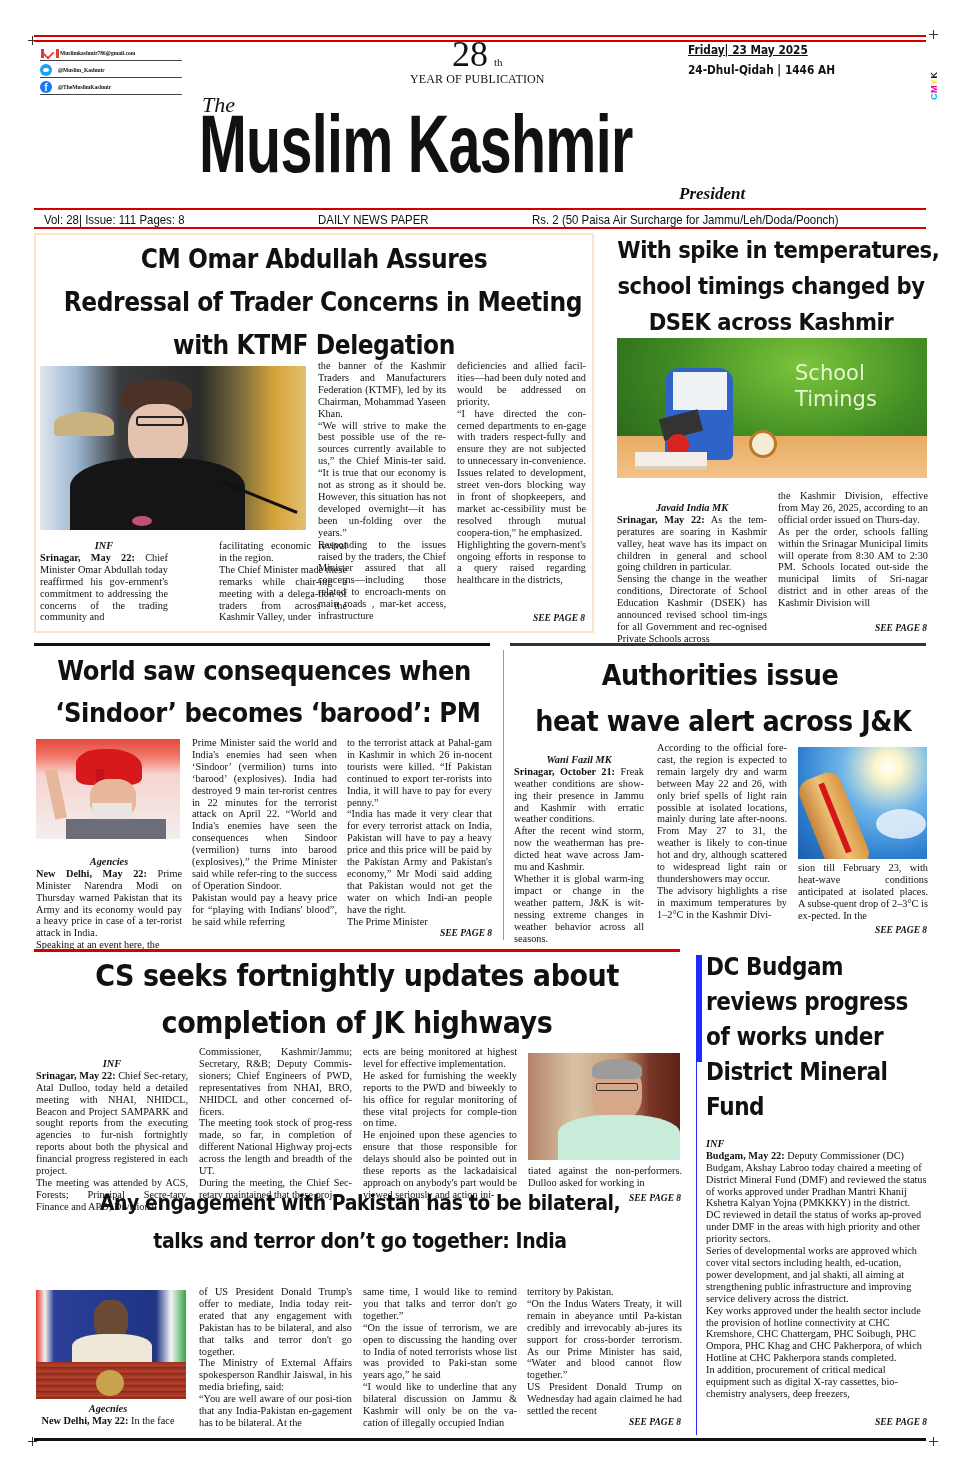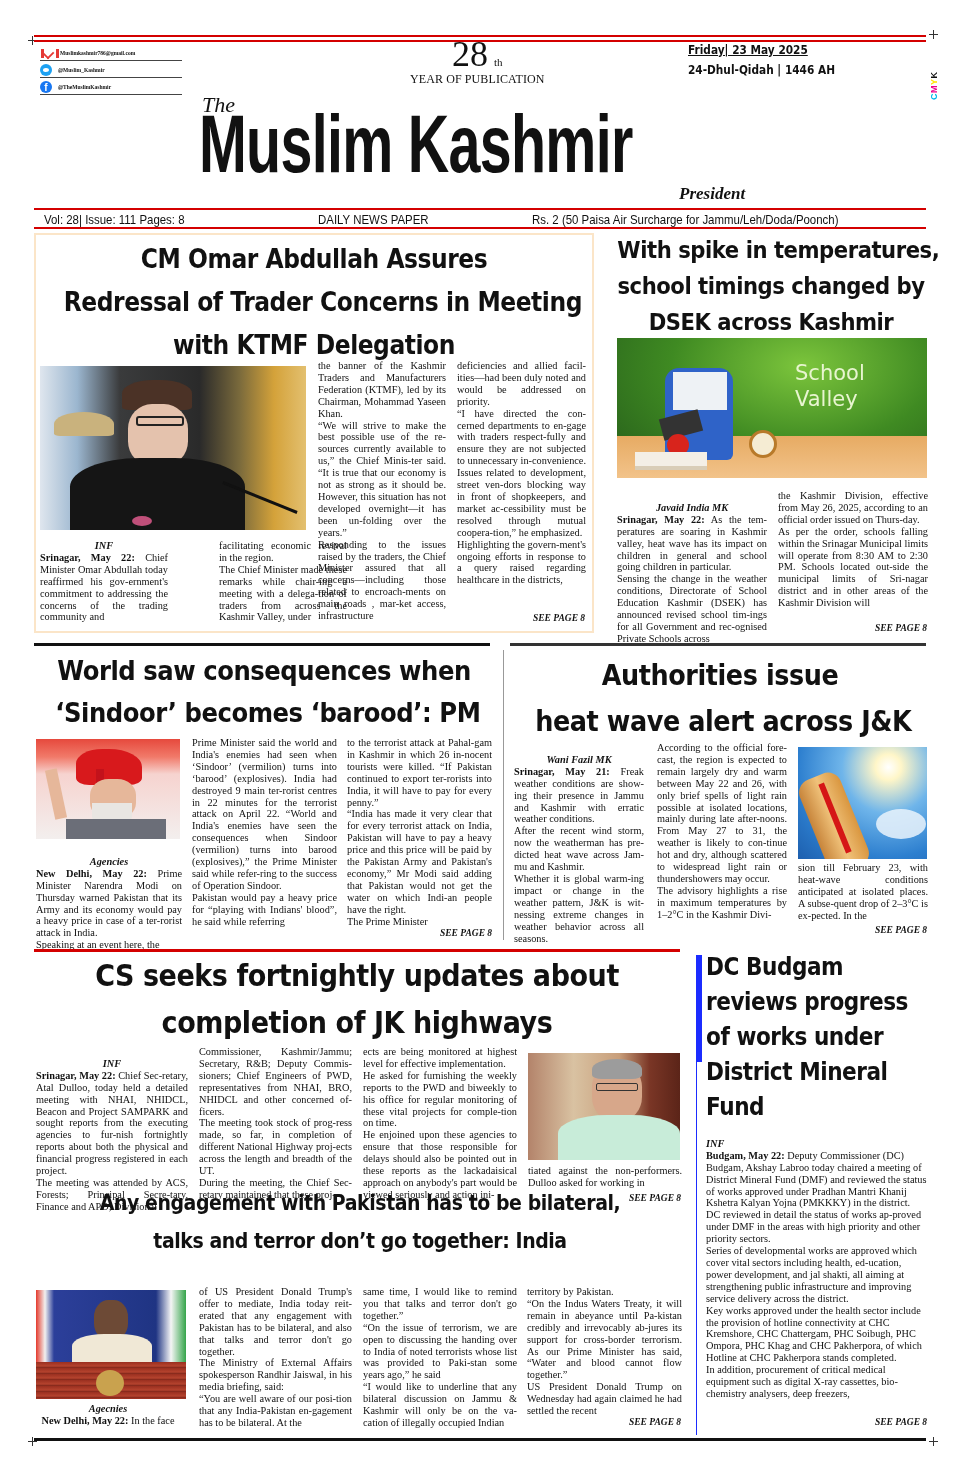--- a/index.html
+++ b/index.html
@@ -134,21 +134,21 @@
 <article>
   <div class="hl" style="left:604px;top:232px;width:334px;font-size:23px;line-height:36px;">
     <div style="transform:scaleX(0.92);">With spike in temperatures,</div>
     <div style="transform:scaleX(0.92);">school timings changed by</div>
     <div style="transform:scaleX(0.92);">DSEK across Kashmir</div>
   </div>
   <div class="photo" style="left:617px;top:338px;width:310px;height:140px;background:radial-gradient(ellipse at 60% 20%,#7cc53c 0%,#3f8a22 50%,#23591a 100%);">
     <div style="position:absolute;left:0;top:98px;width:310px;height:42px;background:linear-gradient(#e7ab63,#f2c38a);"></div>
     <div style="position:absolute;left:178px;top:22px;width:100px;color:#e8f5d0;font-family:'DejaVu Sans',sans-serif;font-size:21px;line-height:26px;text-align:left;">
       <div>School</div>
-      <div>Valley</div>
+      <div>Timings</div>
     </div>
     <div style="position:absolute;left:48px;top:30px;width:68px;height:92px;background:#2f63c8;border-radius:14px 14px 6px 6px;"></div>
     <div style="position:absolute;left:56px;top:34px;width:54px;height:38px;background:#eef2f5;"></div>
     <div style="position:absolute;left:44px;top:76px;width:40px;height:22px;background:#333;transform:rotate(-15deg);"></div>
     <div style="position:absolute;left:50px;top:96px;width:22px;height:22px;background:#d8241c;border-radius:50%;"></div>
     <div style="position:absolute;left:18px;top:114px;width:72px;height:18px;background:#f4efe6;border-bottom:4px solid #d9cdb7;"></div>
     <div style="position:absolute;left:132px;top:92px;width:28px;height:28px;background:#f5ecd3;border:3px solid #b87a2a;border-radius:50%;"></div>
   </div>
   <div class="body-text" style="left:617px;top:490px;width:150px;white-space:pre-line;">
     <span class="byline">Javaid India MK</span><span class="dl">Srinagar, May 22:</span><span> As the tem-peratures are soaring in Kashmir valley, heat wave has its impact on children in general and school going children in particular.
@@ -187,21 +187,21 @@
 The Prime Minister</div>
   <div class="seepage" style="left:440px;top:928px;">SEE PAGE 8</div>
 </article>
 
 <article>
   <div class="hl" style="left:510px;top:652px;width:420px;font-size:29px;line-height:46px;">
     <div style="transform:scaleX(0.88);">Authorities issue</div>
     <div style="transform:scaleX(0.88);">heat wave alert across J&amp;K</div>
   </div>
   <div class="body-text" style="left:514px;top:742px;width:130px;white-space:pre-line;">
-    <span class="byline">Wani Fazil MK</span><span class="dl">Srinagar, May 21:</span><span> Freak weather conditions are show-ing their presence in Jammu and Kashmir with erratic weather conditions.
+    <span class="byline">Wani Fazil MK</span><span class="dl">Srinagar, October 21:</span><span> Freak weather conditions are show-ing their presence in Jammu and Kashmir with erratic weather conditions.
 After the recent wind storm, now the weatherman has pre-dicted heat wave across Jam-mu and Kashmir.
 Whether it is global warm-ing impact or change in the weather pattern, J&amp;K is wit-nessing extreme changes in weather behavior across all seasons.</span>
   </div>
   <div class="body-text" style="left:657px;top:742px;width:130px;white-space:pre-line;">According to the official fore-cast, the region is expected to remain largely dry and warm between May 22 and 26, with only brief spells of light rain possible at isolated locations, mainly during late after-noons. From May 27 to 31, the weather is likely to con-tinue hot and dry, although scattered to widespread light rain or thundershowers may occur.
 The advisory highlights a rise in maximum temperatures by 1–2°C in the Kashmir Divi-</div>
   <div class="photo" style="left:798px;top:747px;width:129px;height:112px;background:radial-gradient(circle at 70% 18%,#ffffff 0%,#fff6c8 10%,#6fb5ea 36%,#2d7fcf 70%,#1d5fae 100%);">
     <div style="position:absolute;left:78px;top:62px;width:50px;height:30px;background:#eaf3fb;border-radius:50%;opacity:0.85;"></div>
     <div style="position:absolute;left:14px;top:26px;width:44px;height:100px;background:linear-gradient(90deg,#c7843a,#f0c27a,#d9963f);border-radius:14px;transform:rotate(-22deg);"></div>
     <div style="position:absolute;left:34px;top:34px;width:6px;height:74px;background:#d51616;transform:rotate(-22deg);"></div>
   </div>

